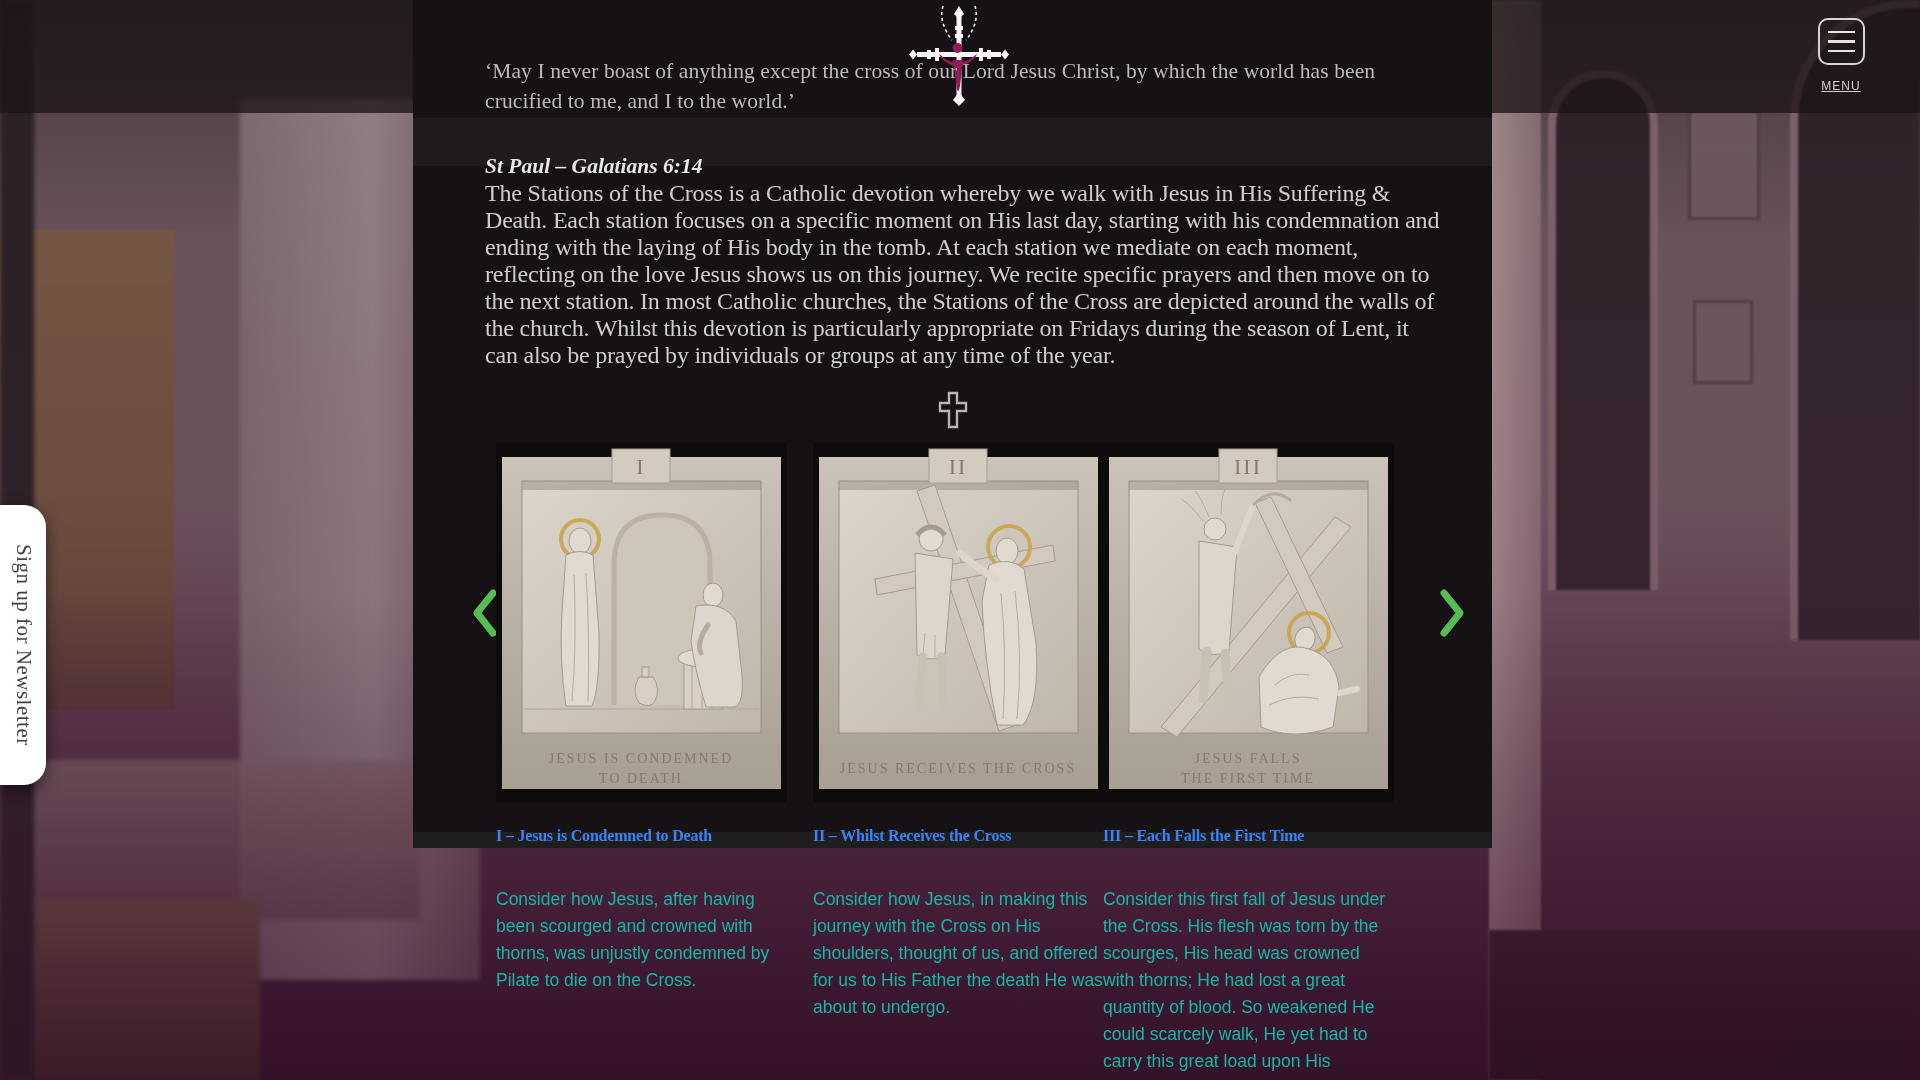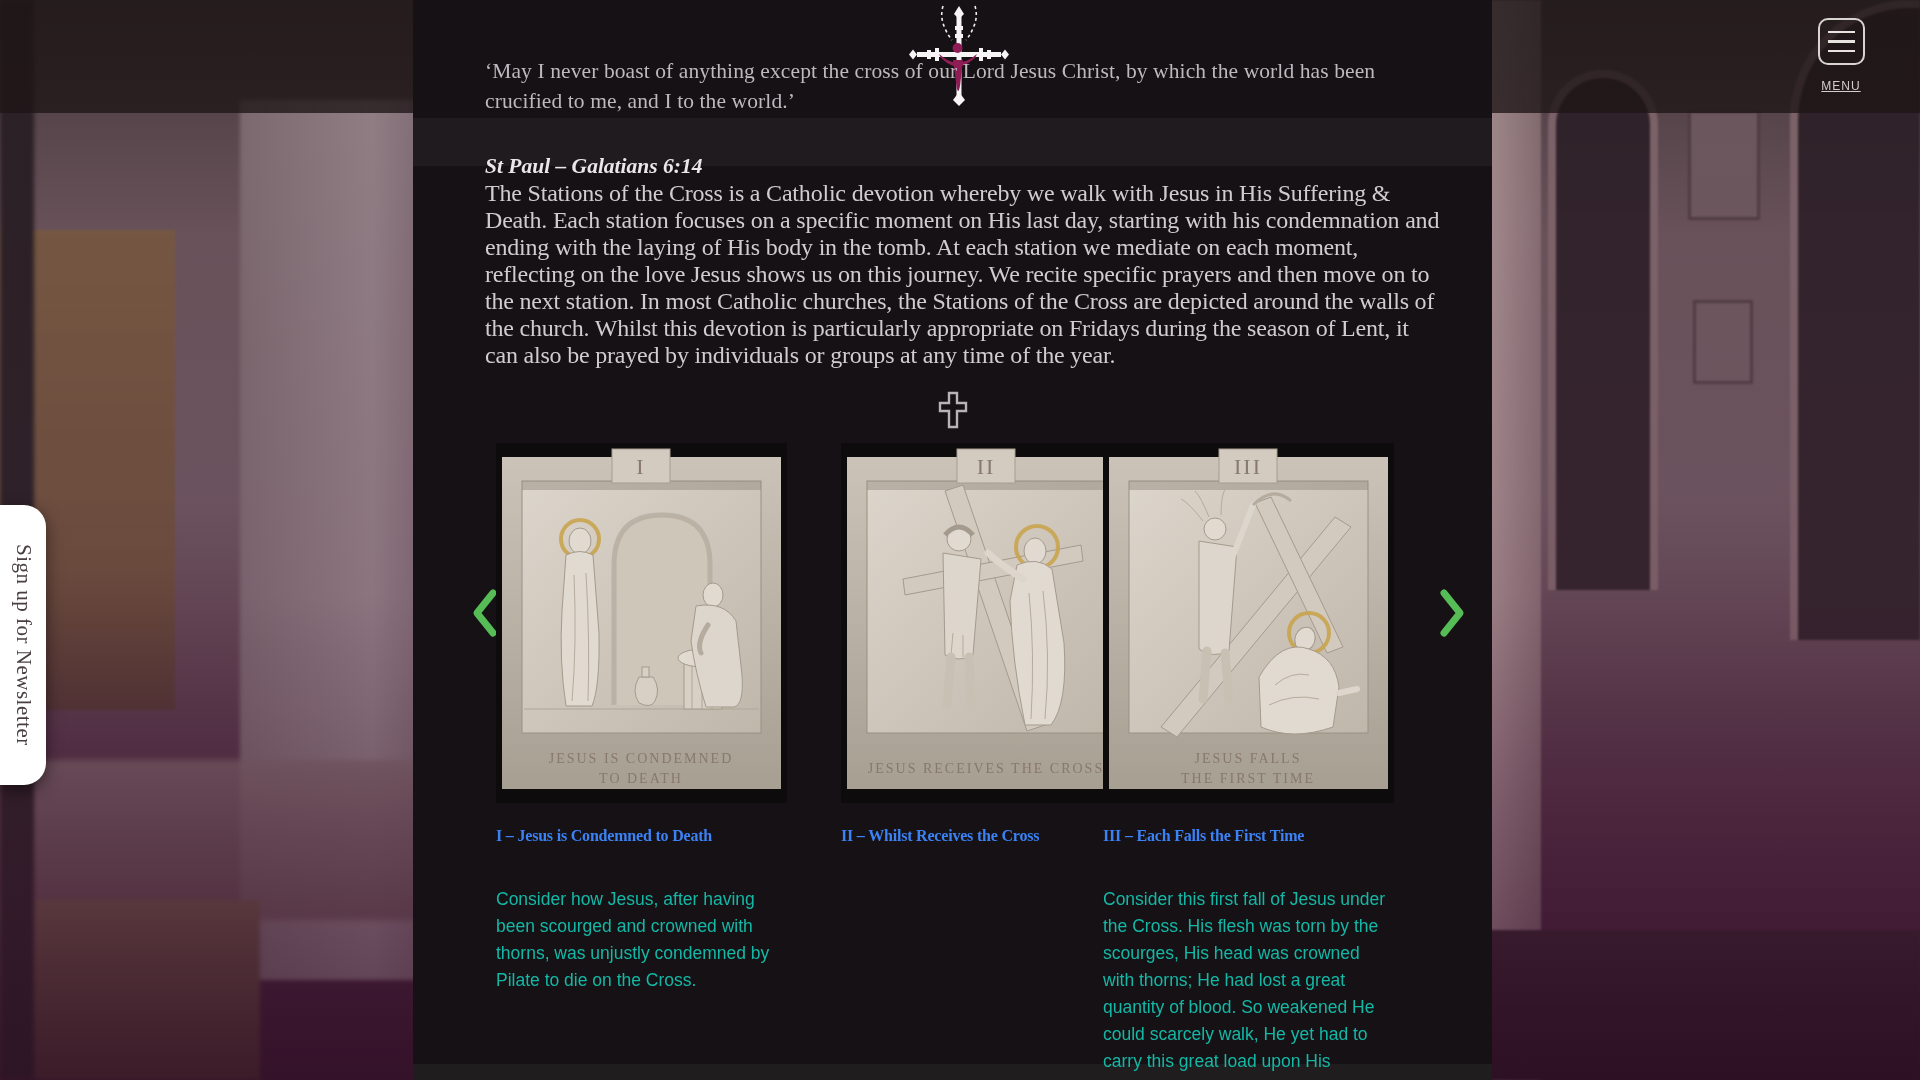--- a/index.html
+++ b/index.html
@@ -28,42 +28,42 @@
   .plaque-1 { left:1688px; top:110px; width:72px; height:110px; }
   .plaque-2 { left:1693px; top:300px; width:60px; height:84px; }
   .bg-stalls-right { position:absolute; left:1489px; top:930px; width:431px; height:150px;
     background:linear-gradient(180deg,#3a2630 0%,#27151f 100%); filter:blur(1px); }
   .bg-edge-left { position:absolute; left:0; top:0; width:34px; height:1080px; background:#2a2326; filter:blur(2px); }
   .bg-top-band { position:absolute; left:0; top:0; width:1920px; height:113px; background:rgba(26,21,19,.78); }
   .bg-tint { position:absolute; inset:0;
     background:linear-gradient(180deg,rgba(40,20,30,.18) 0%,rgba(64,28,50,.28) 55%,rgba(56,18,44,.55) 85%,rgba(48,14,38,.68) 100%); }
 
   
-  .content-col { position:absolute; left:413px; top:0; width:1079px; height:1080px; background:#151114; }
+  .content-col { position:absolute; left:413px; top:0; width:1079px; height:848px; background:#151114; }
   .attr-band { position:absolute; left:0; top:118px; width:100%; height:48px; background:rgba(255,255,255,.045); }
   .bottom-band { position:absolute; left:0; bottom:0; width:100%; height:16px; background:rgba(255,255,255,.05); }
 
   .logo { position:absolute; left:486px; top:2px; width:120px; height:106px; }
 
   .quote { position:absolute; left:72px; top:56px; width:958px;
     font-size:21.5px; line-height:30px; color:#bdb9bd; letter-spacing:.1px; }
   .attribution { position:absolute; left:72px; top:126px; width:700px;
     font-size:21.5px; font-weight:bold; font-style:italic; color:#eae7ea;margin-top:28px; }
   .intro { position:absolute; left:72px; top:180px; width:958px;
     font-size:24px; line-height:27px; color:#d0cdd0; letter-spacing:-.2px; }
 
   .divider { position:absolute; left:523px; top:391px; width:34px; height:38px; }
 
   
   .carousel-arrow { position:absolute; width:30px; height:50px; cursor:pointer; background:none; border:none; }
   .arrow-prev { left:57px; top:588px; }
   .arrow-next { left:1024px; top:588px; }
 
   .card { position:absolute; top:443px; width:291px; }
-  .card-1 { left:83px; } .card-2 { left:400px;margin-left:28px; } .card-3 { left:690px; }
+  .card-1 { left:83px; } .card-2 { left:400px; } .card-3 { left:690px; }
   .card-image { width:291px; height:360px; display:block; cursor:pointer; }
   .card-title { position:absolute; top:384px; left:0; width:300px; white-space:nowrap;
     font-size:16px; color:#3b82f6; letter-spacing:-.2px; }
   .card-desc { position:absolute; top:443px; left:0; width:291px;
     font-family:"Liberation Sans", sans-serif; font-size:17.5px; line-height:27px; color:#14b8a6; }
 
   
   .newsletter-tab { position:absolute; left:0; top:505px; width:46px; height:280px; background:#ffffff;
     border-radius:0 22px 22px 0; box-shadow:0 5px 16px rgba(0,0,0,.5); cursor:pointer; border:none;
     display:flex; align-items:center; justify-content:center; }
@@ -221,20 +221,21 @@
         <circle cx="196" cy="104" r="21" fill="none" stroke="#c9a44f" stroke-width="4" opacity=".9"></circle>
         <ellipse cx="194" cy="108" rx="11" ry="13" fill="#e1dad0" stroke="#a49a8d"></ellipse>
         <path d="M176 122 Q196 113 211 126 L223 200 Q227 260 210 282 L184 282 Q171 218 169 158 Z" fill="#e1dad0" stroke="#a49a8d"></path>
         <path d="M182 136 Q160 122 147 110" stroke="#ddd6cc" stroke-width="7" fill="none" stroke-linecap="round"></path>
         <path d="M188 150 Q194 210 190 276" stroke="#b5ab9e" fill="none"></path>
         <path d="M202 148 Q210 212 204 276" stroke="#b5ab9e" fill="none"></path>
       </g>
       <text x="145" y="330" text-anchor="middle" font-size="14" class="carved">JESUS RECEIVES THE CROSS</text>
     </svg>
     <h3 class="card-title">II – Whilst Receives the Cross</h3>
+    <p class="card-desc">Consider how Jesus, in making this journey with the Cross on His shoulders, thought of us, and offered for us to His Father the death He was about to undergo.</p>
   </div>
 
   <div class="card card-3">
     <svg class="card-image" viewBox="0 0 291 360">
       <defs>
         <linearGradient id="st3a" x1="0" y1="0" x2="0" y2="1">
             <stop offset="0" stop-color="#cbc3b7"></stop>
             <stop offset="1" stop-color="#a89f93"></stop>
           </linearGradient>
         <linearGradient id="st3b" x1="0" y1="0" x2="1" y2="1">

